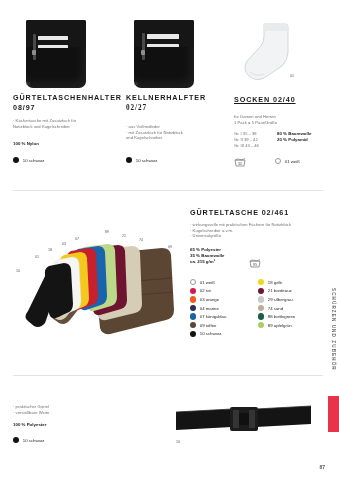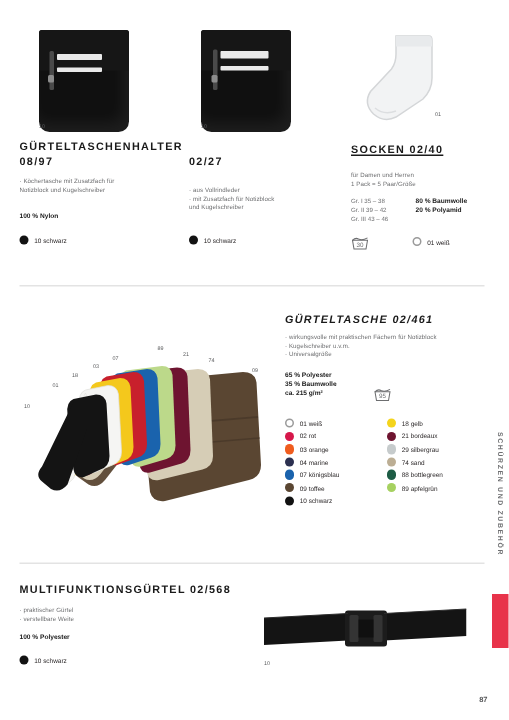--- a/index.html
+++ b/index.html
@@ -90,21 +90,22 @@
   <div style="position:absolute;left:134px;top:20px;width:60px;height:68px;" class="pouch">
     <div class="body"></div>
     <div class="flaptop"></div>
     <div class="wstripe" style="left:13px;top:14px;width:32px;height:4.5px;"></div>
     <div class="wstripe" style="left:13px;top:24px;width:32px;height:3.2px;"></div>
     <div class="zip" style="left:8px;top:13px;width:2.6px;height:27px;"></div>
     <div class="zipper" style="left:7.2px;top:30px;width:4px;height:5px;"></div>
   </div>
   <div class="imgnum" style="position:absolute;left:134px;top:82px;">10</div>
 
-  <div class="code" style="position:absolute;left:126px;top:103px;">02/27</div>
+  <div class="ttl" style="position:absolute;left:126px;top:93px;width:100px;">KELLNERHALFTER</div>
+  <div class="code" style="position:absolute;left:126px;top:103px;font-family:Liberation Serif, serif;">02/27</div>
   <div class="bul" style="position:absolute;left:126px;top:124px;width:100px;">
     <div>· aus Vollrindleder</div>
     <div>· mit Zusatzfach für Notizblock</div>
     <div>  und Kugelschreiber</div>
   </div>
   <div class="crow" style="position:absolute;left:126px;top:156px;">
     <span class="dot" style="background:#121212;"></span>
     <span class="clab">10 schwarz</span>
   </div>
 
@@ -187,21 +188,21 @@
   <div class="imgnum" style="position:absolute;left:16px;top:269px;">10</div>
   <div class="imgnum" style="position:absolute;left:35px;top:255px;">01</div>
   <div class="imgnum" style="position:absolute;left:48px;top:248px;">18</div>
   <div class="imgnum" style="position:absolute;left:62px;top:242px;">03</div>
   <div class="imgnum" style="position:absolute;left:75px;top:237px;">07</div>
   <div class="imgnum" style="position:absolute;left:105px;top:230px;">89</div>
   <div class="imgnum" style="position:absolute;left:122px;top:234px;">21</div>
   <div class="imgnum" style="position:absolute;left:139px;top:238px;">74</div>
   <div class="imgnum" style="position:absolute;left:168px;top:245px;">09</div>
 
-  <div class="ttl" style="position:absolute;left:190px;top:208px;font-style:italic;">GÜRTELTASCHE 02/461</div>
+  <div class="ttl" style="position:absolute;left:190px;top:208px;">GÜRTELTASCHE 02/461</div>
   <div class="bul" style="position:absolute;left:190px;top:222px;width:142px;">
     <div>· wirkungsvolle mit praktischen Fächern für Notizblock</div>
     <div>· Kugelschreiber u.v.m.</div>
     <div>· Universalgröße</div>
   </div>
   <div class="mat" style="position:absolute;left:190px;top:247px;">
     <div>65 % Polyester</div>
     <div>35 % Baumwolle</div>
     <div>ca. 215 g/m²</div>
   </div>
@@ -266,21 +267,20 @@
         <span class="clab">88 bottlegreen</span>
       </div>
     <div class="crow">
         <span class="dot" style="background:#a6d160;"></span>
         <span class="clab">89 apfelgrün</span>
       </div>
   </div>
 
   <div class="divider" style="left:13px;top:375px;width:310px;"></div>
 
-  <div class="ttl" style="position:absolute;left:13px;top:388px;">MULTIFUNKTIONSGÜRTEL 02/568</div>
   <div class="bul" style="position:absolute;left:13px;top:404px;width:110px;">
     <div>· praktischer Gürtel</div>
     <div>· verstellbare Weite</div>
   </div>
   <div class="mat" style="position:absolute;left:13px;top:422px;">100 % Polyester</div>
   <div class="crow" style="position:absolute;left:13px;top:436px;">
     <span class="dot" style="background:#121212;"></span>
     <span class="clab">10 schwarz</span>
   </div>
 

